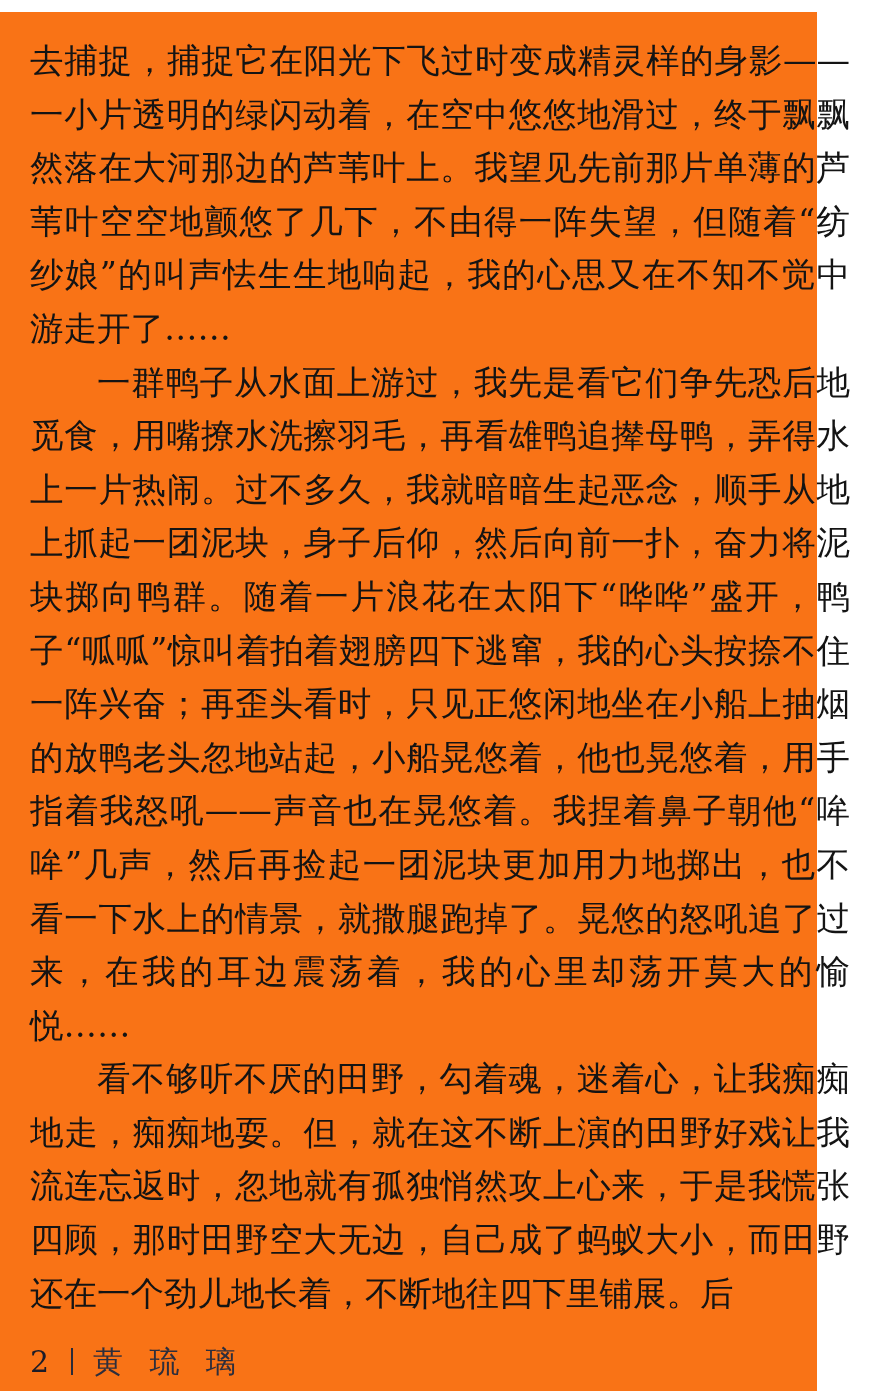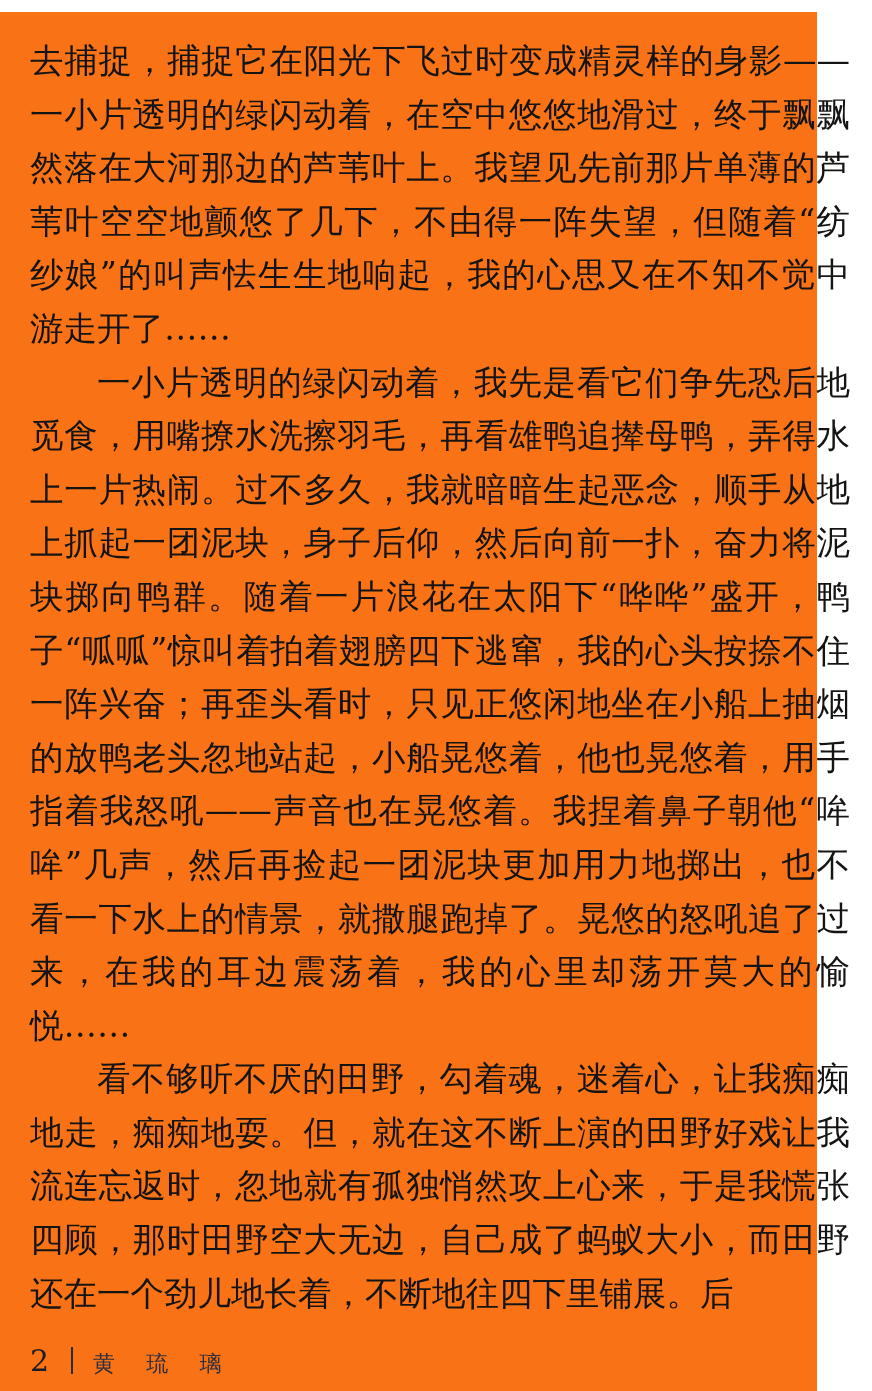--- a/index.html
+++ b/index.html
@@ -72,37 +72,37 @@
     display: inline-block;
     width: 2px;
     height: 27px;
     background: #2b2b38;
     margin: 0 20px 0 22px;
     position: relative;
     top: 3px;
   }
 
   .footer-author {
-    font-size: 22px;
+    font-size: 30px;
     color: #2e2e3c;
     letter-spacing: 9px;
-    font-family: Liberation Mono, monospace;
+    font-family: Liberation Sans, sans-serif;
     line-height: 1;
   }
 </style>
 </head>
 <body>
 
 <div class="page">
 
   <div class="text-block">
 
     <p class="para">去捕捉，捕捉它在阳光下飞过时变成精灵样的身影——一小片透明的绿闪动着，在空中悠悠地滑过，终于飘飘然落在大河那边的芦苇叶上。我望见先前那片单薄的芦苇叶空空地颤悠了几下，不由得一阵失望，但随着“纺纱娘”的叫声怯生生地响起，我的心思又在不知不觉中游走开了……</p>
 
-    <p class="para indent">一小片透明的绿闪动着，我先是看它们争先恐后地觅食，用嘴撩水洗擦羽毛，再看雄鸭追撵母鸭，弄得水上一片热闹。过不多久，我就暗暗生起恶念，顺手从地上抓起一团泥块，身子后仰，然后向前一扑，奋力将泥块掷向鸭群。随着一片浪花在太阳下“哗哗”盛开，鸭子“呱呱”惊叫着拍着翅膀四下逃窜，我的心头按捺不住一阵兴奋；再歪头看时，只见正悠闲地坐在小船上抽烟的放鸭老头忽地站起，小船晃悠着，他也晃悠着，用手指着我怒吼——声音也在晃悠着。我捏着鼻子朝他“哞哞”几声，然后再捡起一团泥块更加用力地掷出，也不看一下水上的情景，就撒腿跑掉了。晃悠的怒吼追了过来，在我的耳边震荡着，我的心里却荡开莫大的愉悦……</p>
+    <p class="para indent">一群鸭子从水面上游过，我先是看它们争先恐后地觅食，用嘴撩水洗擦羽毛，再看雄鸭追撵母鸭，弄得水上一片热闹。过不多久，我就暗暗生起恶念，顺手从地上抓起一团泥块，身子后仰，然后向前一扑，奋力将泥块掷向鸭群。随着一片浪花在太阳下“哗哗”盛开，鸭子“呱呱”惊叫着拍着翅膀四下逃窜，我的心头按捺不住一阵兴奋；再歪头看时，只见正悠闲地坐在小船上抽烟的放鸭老头忽地站起，小船晃悠着，他也晃悠着，用手指着我怒吼——声音也在晃悠着。我捏着鼻子朝他“哞哞”几声，然后再捡起一团泥块更加用力地掷出，也不看一下水上的情景，就撒腿跑掉了。晃悠的怒吼追了过来，在我的耳边震荡着，我的心里却荡开莫大的愉悦……</p>
 
 
     <p class="para indent">看不够听不厌的田野，勾着魂，迷着心，让我痴痴地走，痴痴地耍。但，就在这不断上演的田野好戏让我流连忘返时，忽地就有孤独悄然攻上心来，于是我慌张四顾，那时田野空大无边，自己成了蚂蚁大小，而田野还在一个劲儿地长着，不断地往四下里铺展。后</p>
 
   </div>
 
   <div class="footer">
     <span class="footer-page-number">2</span>
     <span class="footer-separator"></span>
     <span class="footer-author">黄 琉 璃</span>

